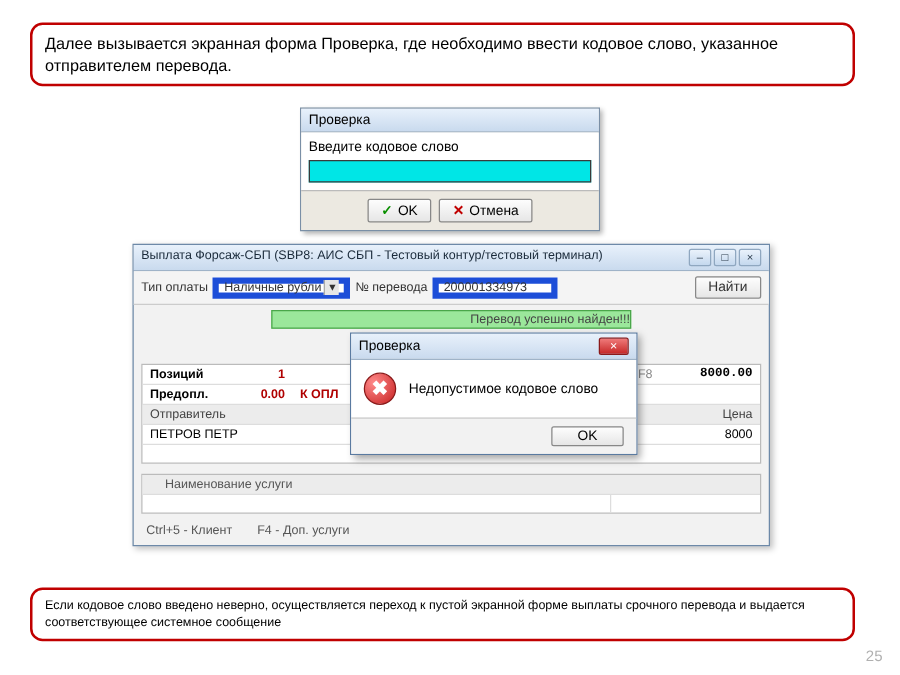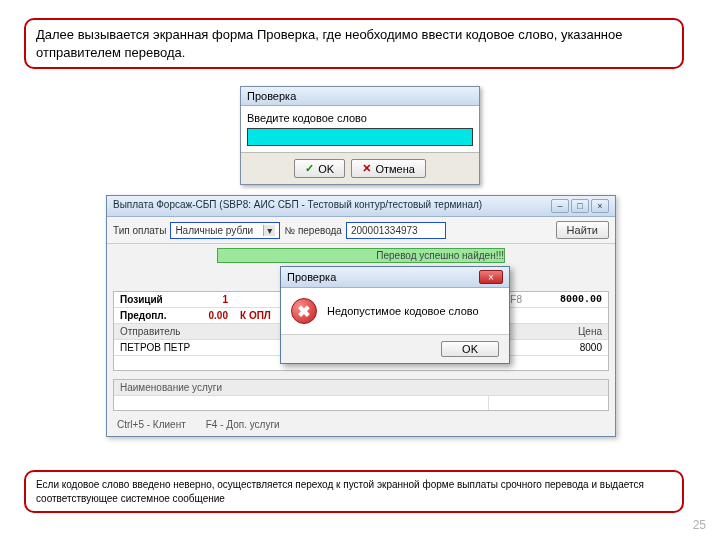--- a/index.html
+++ b/index.html
@@ -82,21 +82,21 @@
     width: 18px; height: 14px;
     background: linear-gradient(#eaf2fb,#c4d8ee);
     border: 1px solid #8fa7c0; border-radius: 2px;
     font-size: 9px; line-height: 12px; text-align: center; color: #2a3a4a;
   }
   .dlg2 .toolbar {
     display:flex; align-items:center; gap:4px;
     padding: 4px 6px; background: #f4f4f4; border-bottom: 1px solid #ccc;
     font-size: 10px; color:#333;
   }
-  .fld { border:1px solid #1d4ed8; background:#fff; padding:1px 4px; height:17px; display:inline-flex; align-items:center; }
+  .fld { border:5px solid #1d4ed8; background:#fff; padding:1px 4px; height:17px; display:inline-flex; align-items:center; }
   .fld.sel { background:#fff; min-width:110px; }
   .drop { width:12px; text-align:center; background:#e6e6e6; border-left:1px solid #aaa; margin-left:auto; }
   .toolbar .lbl { color:#333; }
   .findbtn { margin-left:auto; }
 
   .greenbar {
     margin: 4px 110px 2px;
     text-align:right;
     background:#9be79b; border:1px solid #4aa64a;
     font-size:10px; padding:1px 0; color:#444;
@@ -110,21 +110,21 @@
   .c-lab { width:70px; font-weight:bold; }
   .c-val { width:50px; color:#b00000; font-weight:bold; text-align:right; }
   .c-mid { flex:1; }
   .c-icons { width:170px; display:flex; gap:6px; justify-content:flex-end; color:#888; align-items:center; }
   .c-amt { width:80px; text-align:right; font-weight:bold;font-family:Liberation Mono, monospace; }
   .hdr { background:#ececec; font-weight:normal; color:#444; }
   .hdr .cell { font-size:10px; }
 
   .servicetable { margin: 8px 6px 4px; border:1px solid #bbb; background:#fff; }
   .servicetable .gridrow .cell { font-size:10px; color:#555; }
-  .svc-l { flex:1; } .svc-r { width:120px; border-left:1px solid #ddd; }
+  .svc-l { flex:1;margin-left:12px; } .svc-r { width:120px; border-left:1px solid #ddd; }
 
   .hints { display:flex; gap:20px; padding:4px 10px 6px; font-size:10px; color:#555; }
 
   
   .errbox {
     position:absolute;
     top: 266px; left: 280px;
     width: 230px;
     border: 1px solid #5a7aa0;
     background:#f2f2f2;

